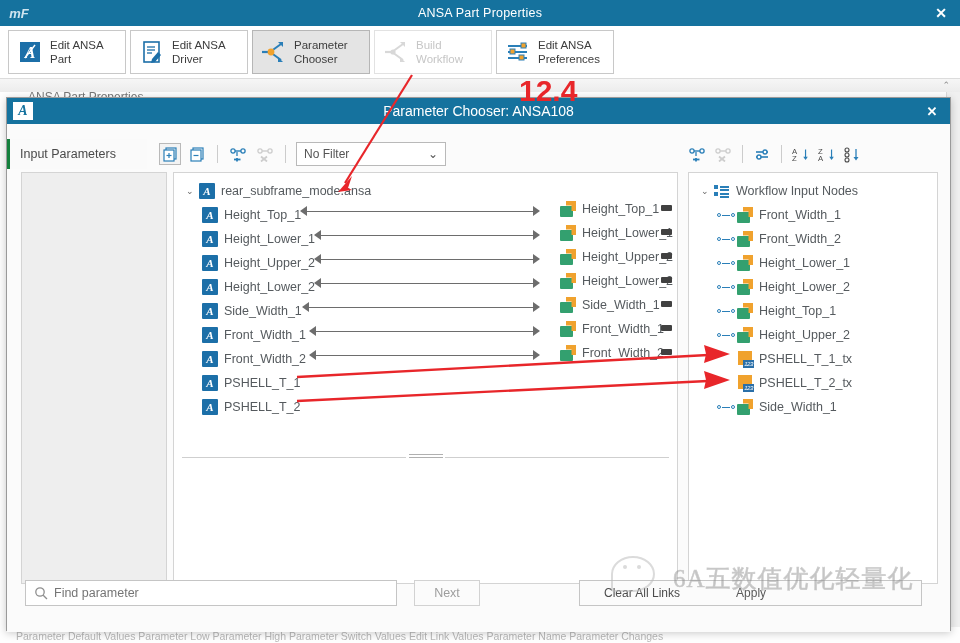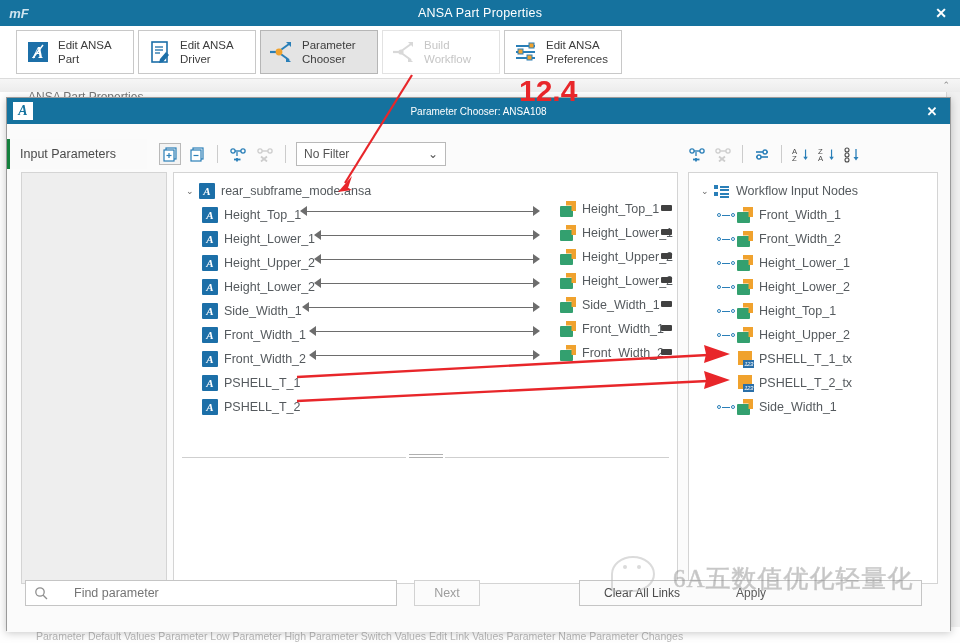--- a/index.html
+++ b/index.html
@@ -30,21 +30,21 @@
   }
   .bg-close {
     position: absolute; right: 10px; top: 4px;
     width: 18px; height: 18px; color: #fff; font-size: 14px; font-weight: bold;
     display: flex; align-items: center; justify-content: center; cursor: pointer;
   }
 
   
   .bg-toolbar {
     position: absolute; left: 0; top: 26px; width: 960px; height: 52px;
-    background: #ffffff; display: flex; align-items: center; gap: 4px; padding-left: 16px;
+    background: #ffffff; display: flex; align-items: center; gap: 4px; padding-left: 8px;
   }
   .tb-btn {
     height: 44px; min-width: 118px;
     border: 1px solid #c8c8c8; background: #ffffff;
     display: flex; align-items: center; gap: 7px; padding: 0 11px 0 8px;
     cursor: pointer;
   }
   .tb-btn.active { background: #e4e4e4; border-color: #b6b6b6; }
   .tb-btn.disabled { border-color: #e2e2e2; cursor: default; }
   .tb-btn .lbl {
@@ -59,21 +59,21 @@
   }
   .bg-sep .caret {
     position: absolute; right: 10px; top: 1px; font-size: 9px; color: #8a8a8a;
   }
   .bg-behind-text {
     position: absolute; left: 28px; top: 90px; font-size: 12px; color: #4a4a4a; opacity: .75;
   }
   .bg-bottom-ghost {
     position: absolute; left: 0; bottom: 0; width: 960px; height: 14px;
     font-size: 10.5px; color: #b8b8b8; display: flex; align-items: center; gap: 26px;
-    padding-left: 36px; overflow: hidden; white-space: nowrap;
+    padding-left: 16px; overflow: hidden; white-space: nowrap;
   }
   .bg-right-scroll {
     position: absolute; right: 0; top: 92px; width: 14px; bottom: 16px; background: #f0f0f0;
     border-left: 1px solid #dadada;
   }
 
   
   .dlg {
     position: absolute; left: 6px; top: 97px; width: 945px; height: 534px;
     background: #fbfbfb; border: 1px solid #9a9a9a;
@@ -82,21 +82,21 @@
   .dlg-titlebar {
     position: relative; height: 26px; background: #15729e; color: #fff;
     display: flex; align-items: center;
   }
   .dlg-title-icon {
     width: 20px; height: 18px; margin-left: 6px; background: #fff; color: #15729e;
     font-family: "Liberation Serif", serif; font-style: italic; font-weight: bold;
     font-size: 14px; display: flex; align-items: center; justify-content: center;
   }
   .dlg-title-text {
-    position: absolute; left: 0; width: 100%; text-align: center; font-size: 10px;
+    position: absolute; left: 0; width: 100%; text-align: center; font-size: 14px;
   }
   .dlg-close {
     position: absolute; right: 10px; width: 16px; height: 16px; top: 5px;
     font-size: 13px; font-weight: bold; display: flex; align-items: center;
     justify-content: center; cursor: pointer;
   }
 
   .dlg-body { position: relative; height: 508px; background: #fbfbfb; }
 
   
@@ -212,21 +212,21 @@
 
   
   .splitter { position: absolute; left: 8px; right: 8px; height: 6px; }
   .splitter .sl { position: absolute; top: 2.5px; height: 1px; background: #cfcfcf; }
   .splitter .grip { position: absolute; left: 50%; transform: translateX(-50%); top: 0; width: 34px; height: 6px; }
   .splitter .grip i { position: absolute; left: 0; width: 34px; height: 1.4px; background: #b0b0b0; }
 
   
   .find-wrap {
     position: absolute; left: 18px; bottom: 26px; width: 372px; height: 26px;
-    border: 1px solid #c5c5c5; background: #fff; display: flex; align-items: center; padding-left: 8px; gap: 20px;
+    border: 1px solid #c5c5c5; background: #fff; display: flex; align-items: center; padding-left: 8px;
   }
   .find-wrap input {
     border: 0; outline: 0; font-size: 12.5px; color: #7c7c7c; width: 100%;
     font-family: "Liberation Sans", sans-serif; background: transparent;
   }
   .btn-next {
     position: absolute; left: 395px; bottom: 26px; width: 66px; height: 26px;
     border: 1px solid #d2d2d2; background: #fbfbfb; color: #9d9d9d; font-size: 12.5px;
     display: flex; align-items: center; justify-content: center; cursor: pointer; margin-left: 12px;
   }

